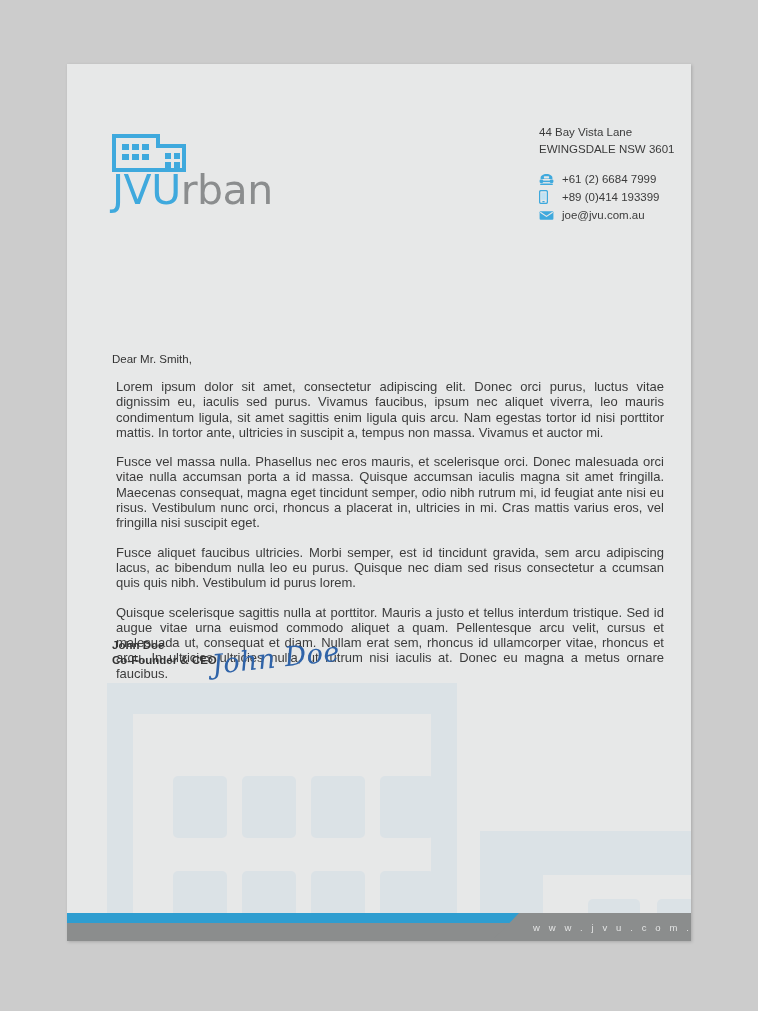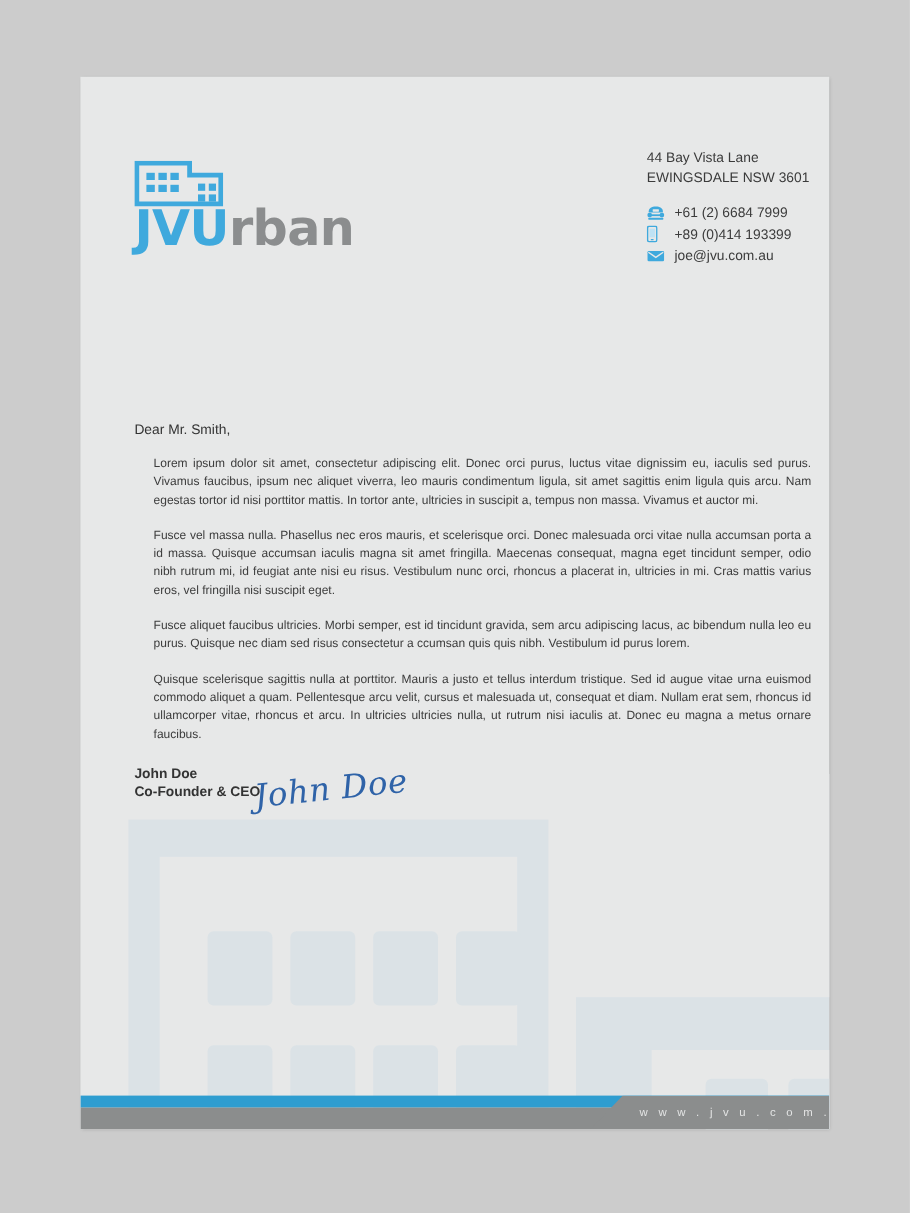--- a/index.html
+++ b/index.html
@@ -101,39 +101,39 @@
     position: absolute;
     left: 45px;
     top: 70px;
   }
   .logo-icon { display: block; }
   .logo-word {
     font-size: 41px;
     line-height: 44px;
     letter-spacing: -0.5px;
     margin-top: -4px;
-    font-weight: 700;
+    font-weight: 400;
     font-family: "DejaVu Sans", sans-serif;
   }
   .logo-word .jvu { color: #3fa9dd; }
   .logo-word .rban { color: #8b8d8e; }
 
   .contact {
     position: absolute;
     left: 472px;
     top: 60px;
     color: #3b3b3b;
     font-size: 11.5px;
     line-height: 17px;
   }
   .contact .addr-line { white-space: nowrap; }
   .contact .rows { margin-top: 12px; }
   .contact .c-row {
     display: flex;
-    align-items: flex-start;
+    align-items: center;
     height: 18px;
     white-space: nowrap;
   }
   .contact .c-ico {
     width: 17px;
     height: 14px;
     margin-right: 6px;
     flex: 0 0 17px;
     display: flex;
     align-items: center;
@@ -145,25 +145,25 @@
   .salutation {
     position: absolute;
     left: 45px;
     top: 289px;
     font-size: 11.5px;
     font-weight: normal;
     color: #333333;
   }
   .body-copy {
     position: absolute;
-    left: 61px;
+    left: 49px;
     top: 315px;
     width: 548px;
     color: #3c3c3c;
-    font-size: 10px;
+    font-size: 13px;
     line-height: 15.3px;
     text-align: justify;
   }
   .body-copy p { margin: 0 0 14px 0; }
   .body-copy p:last-child { margin-bottom: 0; }
 
   
   .sig-block {
     position: absolute;
     left: 45px;

